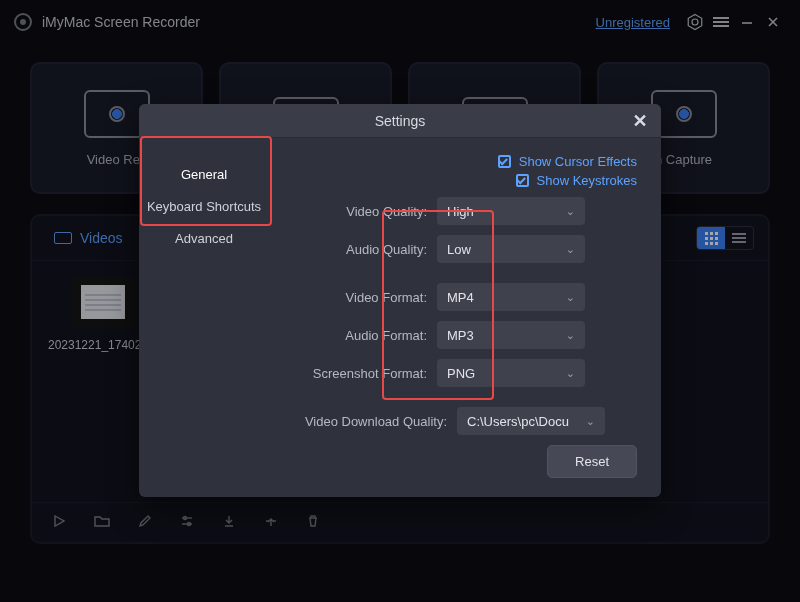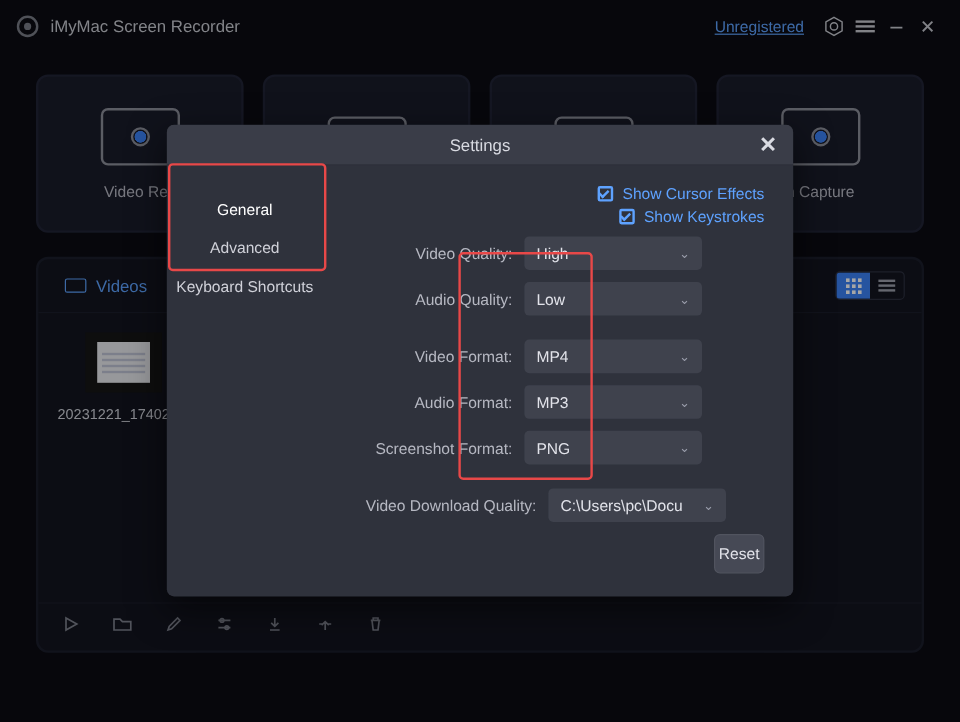--- a/index.html
+++ b/index.html
@@ -160,21 +160,21 @@
   }
   .select {
     flex:0 0 148px; height:28px; background: var(--bg-field); border-radius:4px;
     display:flex; align-items:center; justify-content:space-between; padding:0 10px;
     color:#e2e3ea; font-size:13px; cursor:pointer;text-align:center;
   }
   .select .chev { color:#9a9dab; font-size:11px; }
 
   .reset-row { display:flex; justify-content:flex-end; margin-top:8px; }
   .btn-reset {
-    padding:8px 3px; background:#464955; color:#e2e3ea; border-radius:5px;
+    padding:8px 27px; background:#464955; color:#e2e3ea; border-radius:5px;
     font-size:13px; cursor:pointer; border:1px solid #51545f;
   }
 </style>
 </head>
 <body>
 
 <div class="titlebar">
   <div class="logo"></div>
   <div class="app-title">iMyMac Screen Recorder</div>
   <div class="titlebar-spacer"></div>
@@ -305,22 +305,22 @@
 <div class="overlay"></div>
 
 <div class="dialog">
   <div class="dialog-header">
     <span>Settings</span>
     <div class="dialog-close">✕</div>
   </div>
   <div class="dialog-body">
     <div class="dlg-side">
       <div class="item active">General</div>
+      <div class="item">Keyboard Shortcuts</div>
       <div class="item">Advanced</div>
-      <div class="item">Keyboard Shortcuts</div>
     </div>
     <div class="dlg-main">
       <div class="chk-row">
         <label class="chklabel">
           <span class="chkbox checked"></span>
           <span>Show Cursor Effects</span>
         </label>
       </div>
       <div class="chk-row">
         <label class="chklabel">

